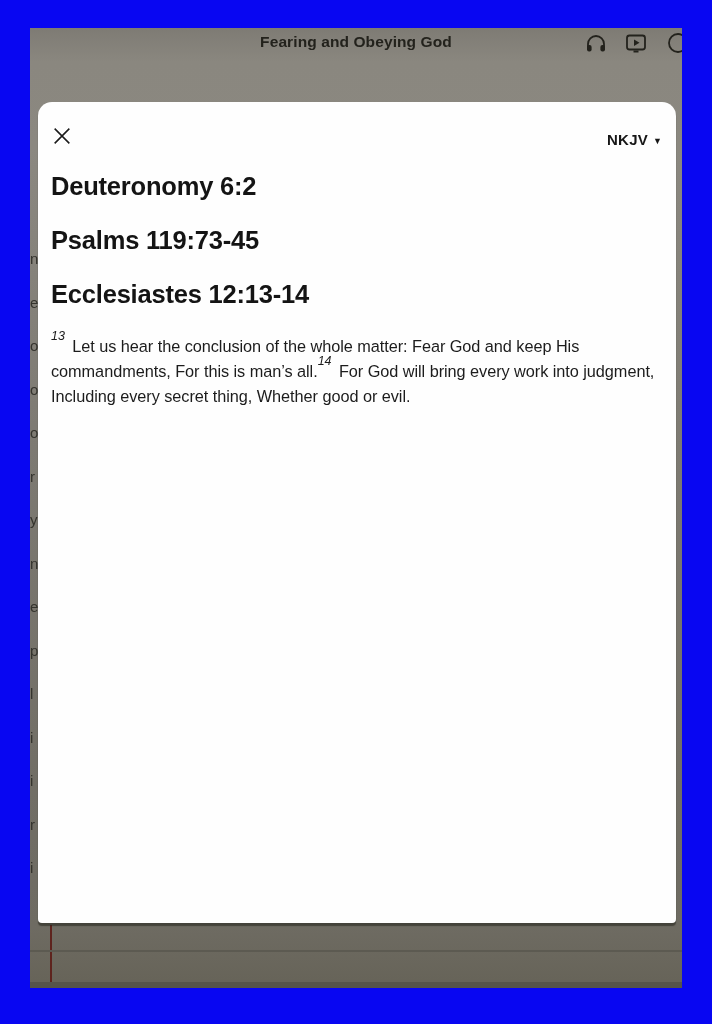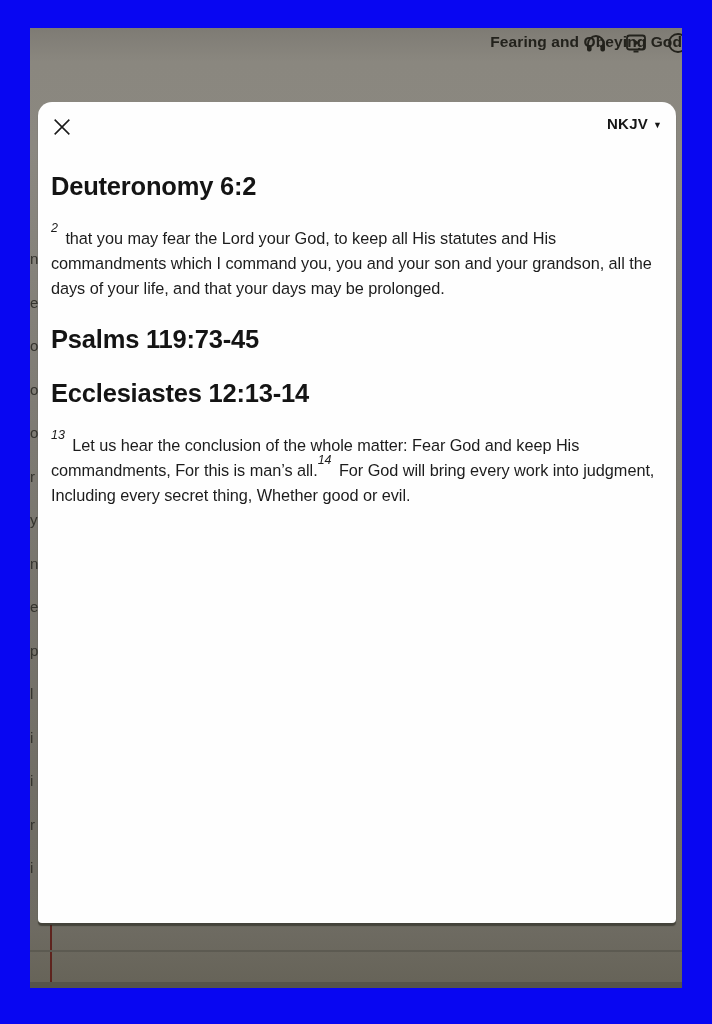--- a/index.html
+++ b/index.html
@@ -9,21 +9,21 @@
   
   .screen {
     position:absolute; left:30px; top:28px; width:652px; height:960px;
     overflow:hidden;
     background:linear-gradient(180deg,#7e7b74 0px,#8a877f 34px,#8b8880 120px,#7d7a72 420px,#716e65 760px,#6e6b62 900px,#676459 952px);
   }
 
   
   .app-header { position:absolute; top:0; left:0; right:0; height:30px; }
   .app-title {
-    position:absolute; left:0; right:0; top:5px; text-align:right;
+    position:absolute; left:0; right:0; top:5px; text-align:center;
     font-size:15.5px; font-weight:bold; color:#23221c; letter-spacing:0.1px;
   }
   .header-icons { position:absolute; right:-6px; top:3px; display:flex; align-items:center; gap:16px; }
   .hicon { width:24px; height:24px; display:block; color:#23221c; }
 
   
   .question {
     position:absolute; top:33px; left:-9px; white-space:nowrap;
     font-size:17.5px; color:#26251f;
   }
@@ -41,21 +41,21 @@
   .bottom-band { position:absolute; bottom:0; left:0; right:0; height:6px; background:#56544b; }
 
   
   .modal {
     position:absolute; left:8px; top:74px; width:638px; height:821px;
     background:#fefefe; border-radius:14px 14px 4px 4px;
     box-shadow:0 2.5px 1px rgba(35,34,28,0.55);
     overflow:hidden;
   }
   .modal-header {
-    display:flex; justify-content:space-between; align-items:flex-start;
+    display:flex; justify-content:space-between; align-items:flex-end;
     padding:13px 14px 0 13px; height:46px;
   }
   .close-btn { width:24px; height:24px; background:none; border:none; cursor:pointer; color:#1b1b1b; padding:0; }
   .close-btn svg { display:block; }
   .version-btn {
     background:none; border:none; cursor:pointer; display:flex; align-items:center; gap:5px;
     font-family:"Liberation Sans", sans-serif; font-size:15px; font-weight:600; color:#161616; letter-spacing:0.2px;
   }
   .version-caret { font-size:9px; position:relative; top:1px; color:#161616; }
 
@@ -138,21 +138,20 @@
         </span>
       </button>
       <button class="version-btn">
         <span>NKJV</span>
         <span class="version-caret">▼</span>
       </button>
     </div>
     <div class="modal-content">
   <div class="passage-block">
     <h2 class="reference">Deuteronomy 6:2</h2>
-    <p class="passage"><sup class="vnum">2</sup> that you may fear the Lord your God, to keep all His statutes and His commandments which I command you, you and your son and your grandson, all the days of your life, and that your days may be prolonged.</p>
   </div>
 
   <div class="passage-block">
     <h2 class="reference">Psalms 119:73-45</h2>
   </div>
 
   <div class="passage-block">
     <h2 class="reference">Ecclesiastes 12:13-14</h2>
     <p class="passage"><sup class="vnum">13</sup> Let us hear the conclusion of the whole matter: Fear God and keep His commandments, For this is man’s all.<sup class="vnum">14</sup> For God will bring every work into judgment, Including every secret thing, Whether good or evil.</p>
   </div>

